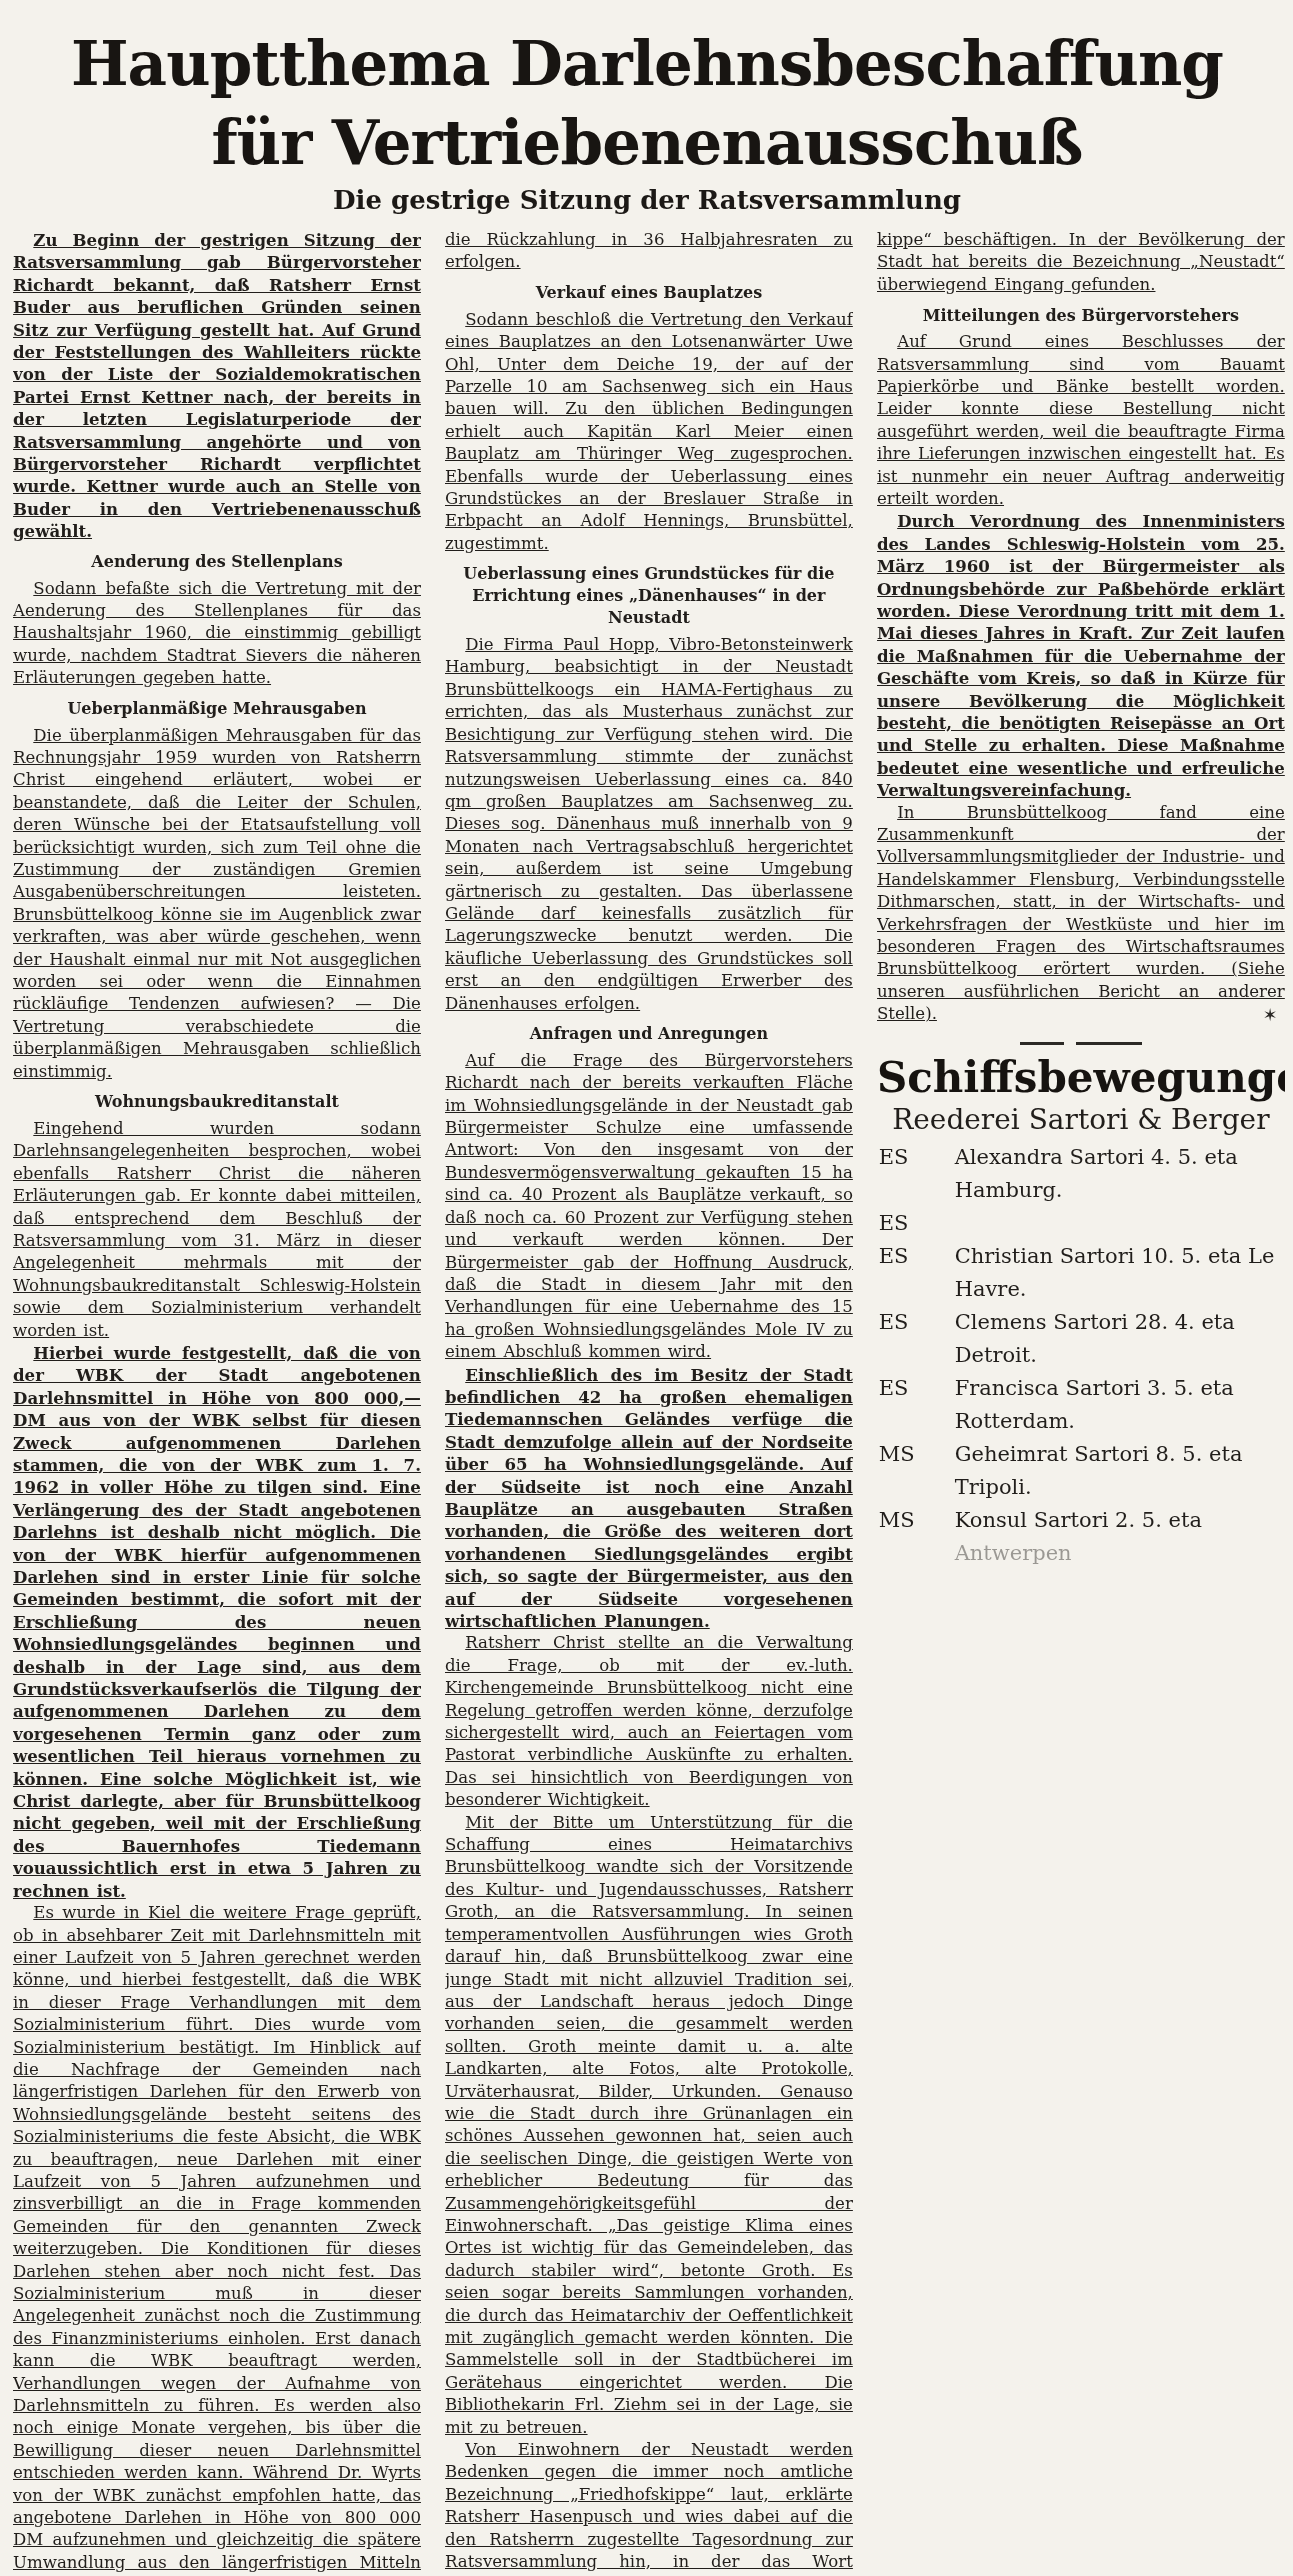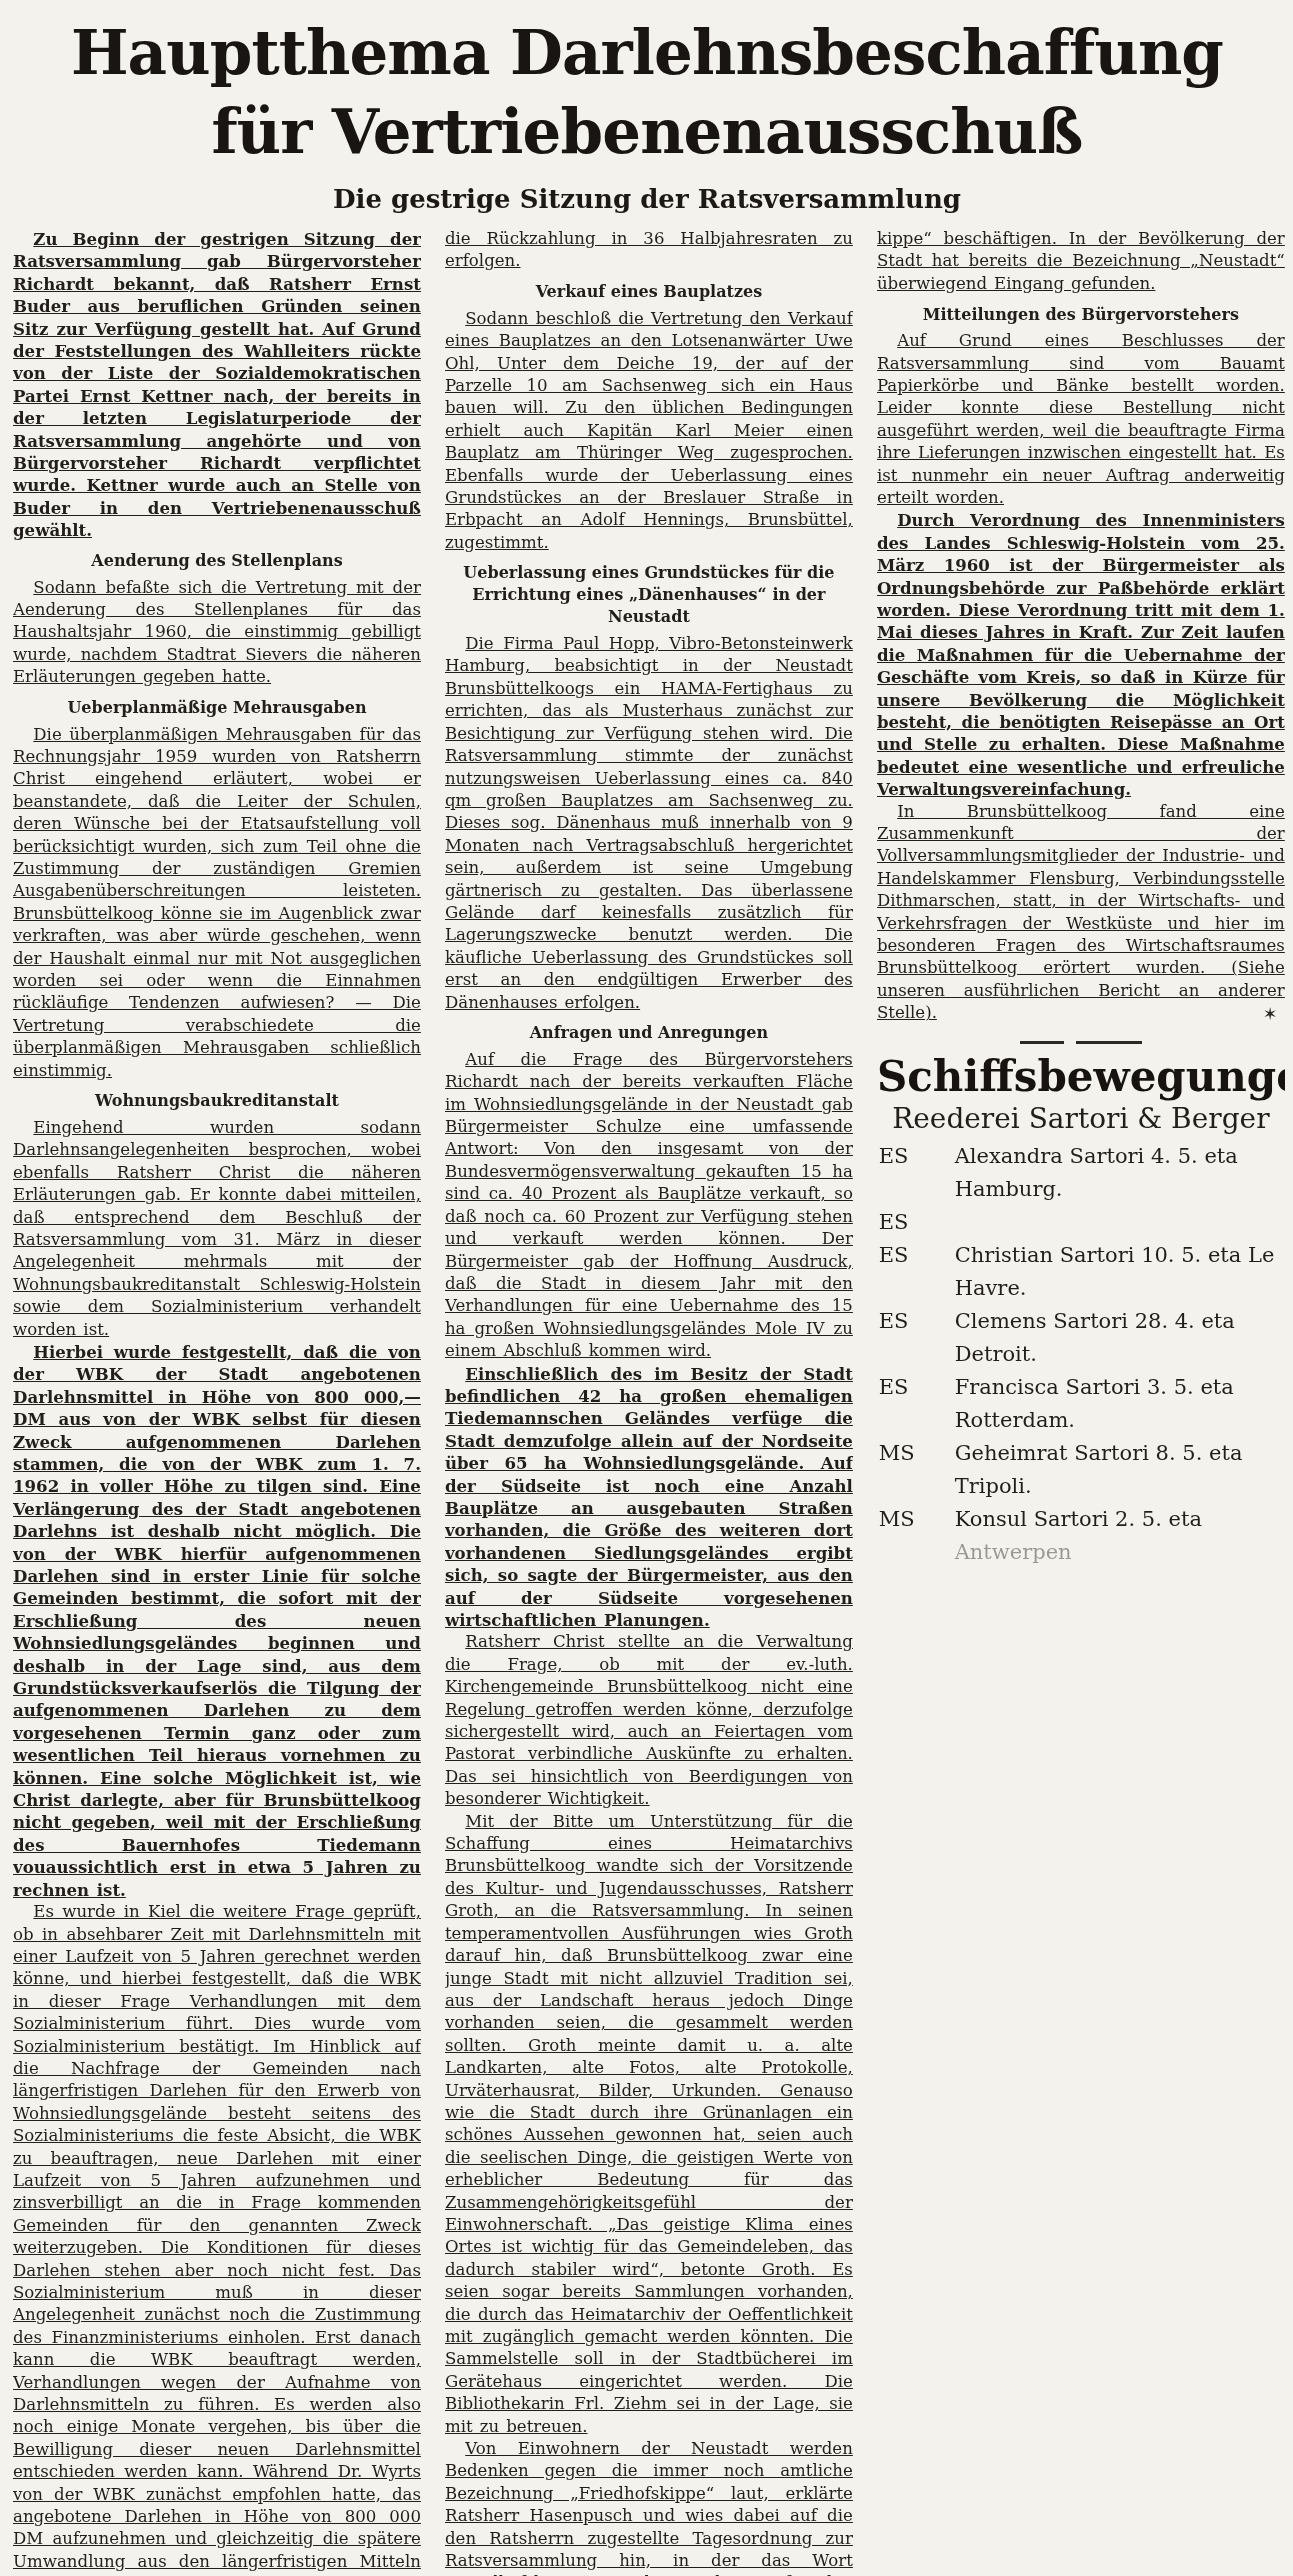--- a/index.html
+++ b/index.html
@@ -3,29 +3,29 @@
 <meta charset="utf-8">
 <style>
   html,body{margin:0;padding:0;}
   body{
     width:1294px;height:2576px;overflow:hidden;
     background:#efede6;
     font-family:"DejaVu Serif","Liberation Serif",serif;
     color:#211e1b;
   }
   .page{width:1294px;height:2576px;overflow:hidden;background:#f4f2ec;}
-  .masthead{padding-top:13px;}
+  .masthead{padding-top:24px;}
   .headline{
     text-align:center;font-weight:bold;
     font-size:61px;line-height:79px;letter-spacing:-0.9px;
     white-space:nowrap;color:#181512;
   }
   .subtitle{
     text-align:center;font-weight:bold;font-size:26px;line-height:31px;
-    margin-top:13px;color:#1c1916;
+    margin-top:3px;color:#1c1916;
   }
   .cols{
     display:flex;gap:24px;padding:13px 9.2px 0 13px;
     height:2386px;
   }
   .col{width:412px;height:2386px;overflow:hidden;}
   .col p{margin:0;text-align:justify;font-size:16.6px;line-height:22.4px;word-spacing:1.8px;text-decoration:underline;}
   .col p.ind{text-indent:20.3px;}
   .col p.bold{font-weight:bold;}
   .col .shead{

